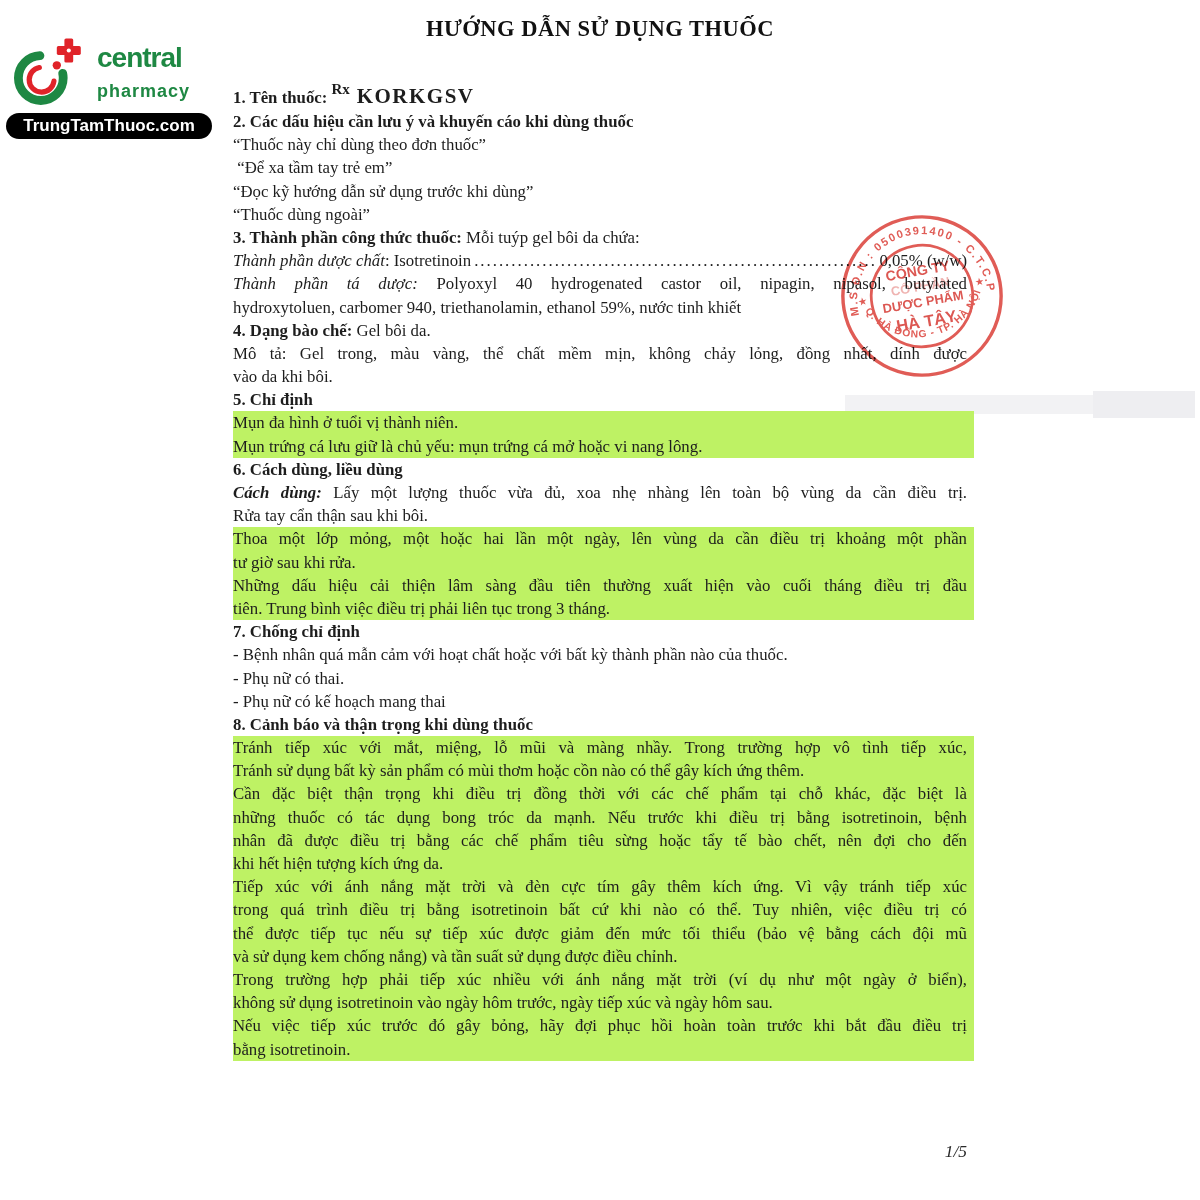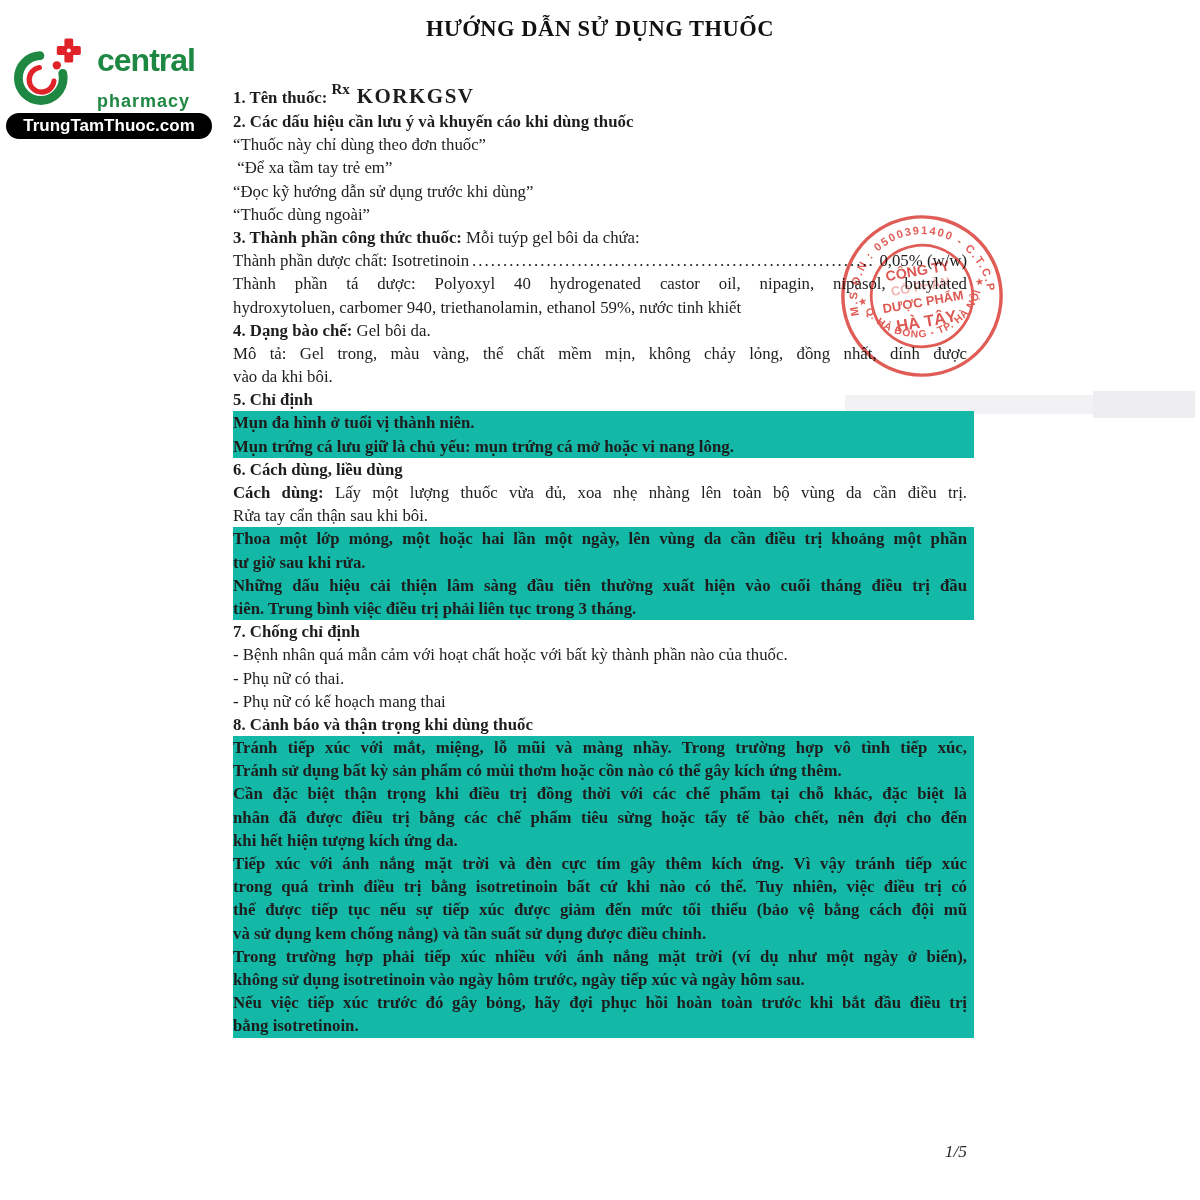--- a/index.html
+++ b/index.html
@@ -4,39 +4,39 @@
 <style>
   html,body{margin:0;padding:0;background:#fff;}
   .page{position:relative;width:1200px;height:1200px;background:#ffffff;overflow:hidden;
         font-family:"Liberation Serif","DejaVu Serif",serif;color:#1d1d1d;}
 
   
   .logo{position:absolute;left:6px;top:30px;width:215px;height:115px;}
   .logo-icon{position:absolute;left:6px;top:8px;}
   .brand{position:absolute;left:91px;top:14px;line-height:1;}
   .brand-main{font-family:"Liberation Sans","DejaVu Sans",sans-serif;font-weight:bold;
-              font-size:32px;color:#1e8843;letter-spacing:-1px;}
+              font-size:28px;color:#1e8843;letter-spacing:-1px;}
   .brand-sub{font-family:"Liberation Sans","DejaVu Sans",sans-serif;font-weight:bold;
-             font-size:18px;color:#1e8843;margin-top:16px;letter-spacing:1px;}
+             font-size:18px;color:#1e8843;margin-top:10px;letter-spacing:1px;}
   .banner{position:absolute;left:0;top:83px;width:206px;height:26px;border-radius:13px;
           background:#000000;color:#fff;text-align:center;line-height:26px;
           font-family:"Liberation Sans","DejaVu Sans",sans-serif;font-weight:bold;font-size:17px;}
 
   
   .doc-title{position:absolute;left:0;top:16px;width:100%;text-align:center;
              font-weight:bold;font-size:22.5px;letter-spacing:.5px;color:#111;}
 
   
   .doc-body{position:absolute;left:233px;top:73px;width:741px;font-size:16.8px;}
   .line{min-height:23.2px;height:23.2px;line-height:23.2px;text-align:justify;
         padding-right:7px;white-space:normal;overflow:visible;}
   .line.j{text-align-last:justify;}
-  .line.g{background:#14b8a6;font-weight:bold;}
+  .line.g{background:#bef264;}
   .line .b{font-weight:bold;}
-  .line .i{}
+  .line .i{font-style:italic;}
   .line .sup{font-size:15px;vertical-align:9px;}
   .line .big{font-size:21px;letter-spacing:1.5px;}
   .line.name{height:37px;line-height:33px;}
   .dotline{display:flex;align-items:baseline;}
   .dl-left{white-space:nowrap;}
   .dl-dots{flex:1;overflow:hidden;white-space:nowrap;letter-spacing:2px;margin:0 3px;}
   .dl-right{white-space:nowrap;}
 
   
   .artifact1{position:absolute;left:845px;top:395px;width:350px;height:19px;background:#f2f2f4;}
@@ -107,20 +107,21 @@
       <div class="line j g"><span class="">Những dấu hiệu cải thiện lâm sàng đầu tiên thường xuất hiện vào cuối tháng điều trị đầu</span></div>
       <div class="line g"><span class="">tiên. Trung bình việc điều trị phải liên tục trong 3 tháng.</span></div>
       <div class="line"><span class="b">7. Chống chỉ định</span></div>
       <div class="line"><span class="">- Bệnh nhân quá mẫn cảm với hoạt chất hoặc với bất kỳ thành phần nào của thuốc.</span></div>
       <div class="line"><span class="">- Phụ nữ có thai.</span></div>
       <div class="line"><span class="">- Phụ nữ có kế hoạch mang thai</span></div>
       <div class="line"><span class="b">8. Cảnh báo và thận trọng khi dùng thuốc</span></div>
       <div class="line j g"><span class="">Tránh tiếp xúc với mắt, miệng, lỗ mũi và màng nhầy. Trong trường hợp vô tình tiếp xúc,</span></div>
       <div class="line g"><span class="">Tránh sử dụng bất kỳ sản phẩm có mùi thơm hoặc cồn nào có thể gây kích ứng thêm.</span></div>
       <div class="line j g"><span class="">Cần đặc biệt thận trọng khi điều trị đồng thời với các chế phẩm tại chỗ khác, đặc biệt là</span></div>
+      <div class="line j g"><span class="">những thuốc có tác dụng bong tróc da mạnh. Nếu trước khi điều trị bằng isotretinoin, bệnh</span></div>
       <div class="line j g"><span class="">nhân đã được điều trị bằng các chế phẩm tiêu sừng hoặc tẩy tế bào chết, nên đợi cho đến</span></div>
       <div class="line g"><span class="">khi hết hiện tượng kích ứng da.</span></div>
       <div class="line j g"><span class="">Tiếp xúc với ánh nắng mặt trời và đèn cực tím gây thêm kích ứng. Vì vậy tránh tiếp xúc</span></div>
       <div class="line j g"><span class="">trong quá trình điều trị bằng isotretinoin bất cứ khi nào có thể. Tuy nhiên, việc điều trị có</span></div>
       <div class="line j g"><span class="">thể được tiếp tục nếu sự tiếp xúc được giảm đến mức tối thiểu (bảo vệ bằng cách đội mũ</span></div>
       <div class="line g"><span class="">và sử dụng kem chống nắng) và tần suất sử dụng được điều chỉnh.</span></div>
       <div class="line j g"><span class="">Trong trường hợp phải tiếp xúc nhiều với ánh nắng mặt trời (ví dụ như một ngày ở biển),</span></div>
       <div class="line g"><span class="">không sử dụng isotretinoin vào ngày hôm trước, ngày tiếp xúc và ngày hôm sau.</span></div>
       <div class="line j g"><span class="">Nếu việc tiếp xúc trước đó gây bỏng, hãy đợi phục hồi hoàn toàn trước khi bắt đầu điều trị</span></div>
       <div class="line g"><span class="">bằng isotretinoin.</span></div>

